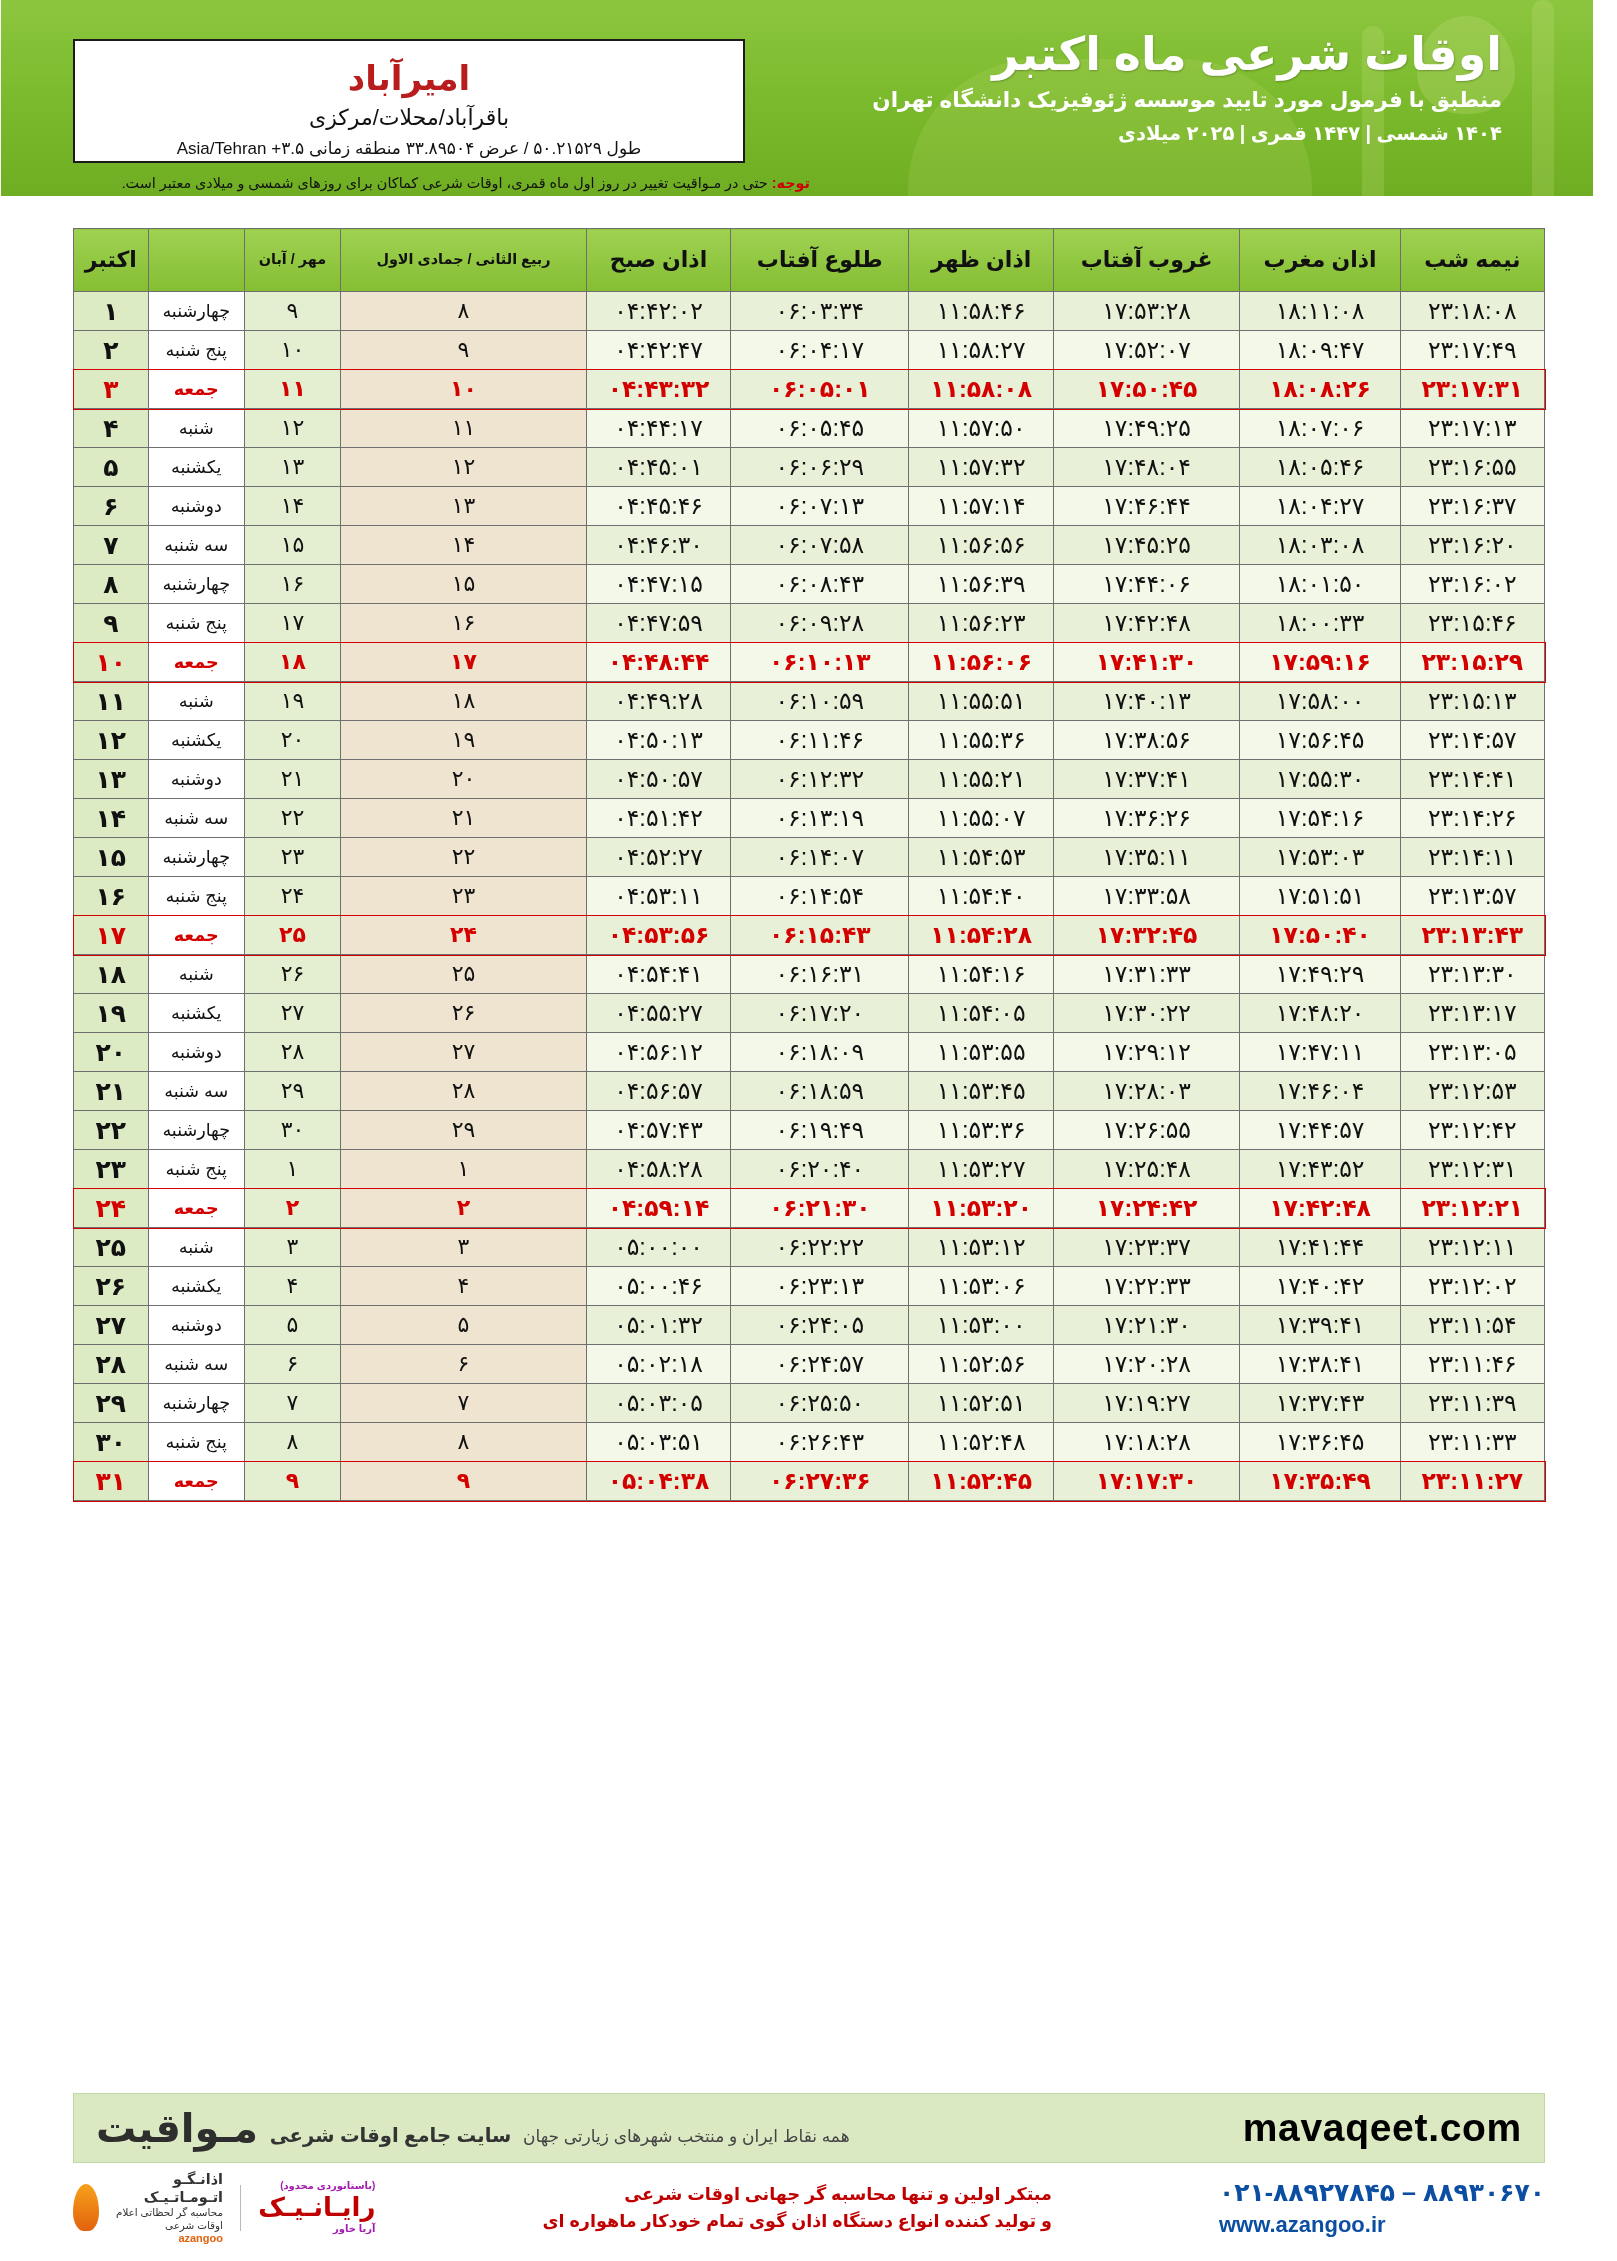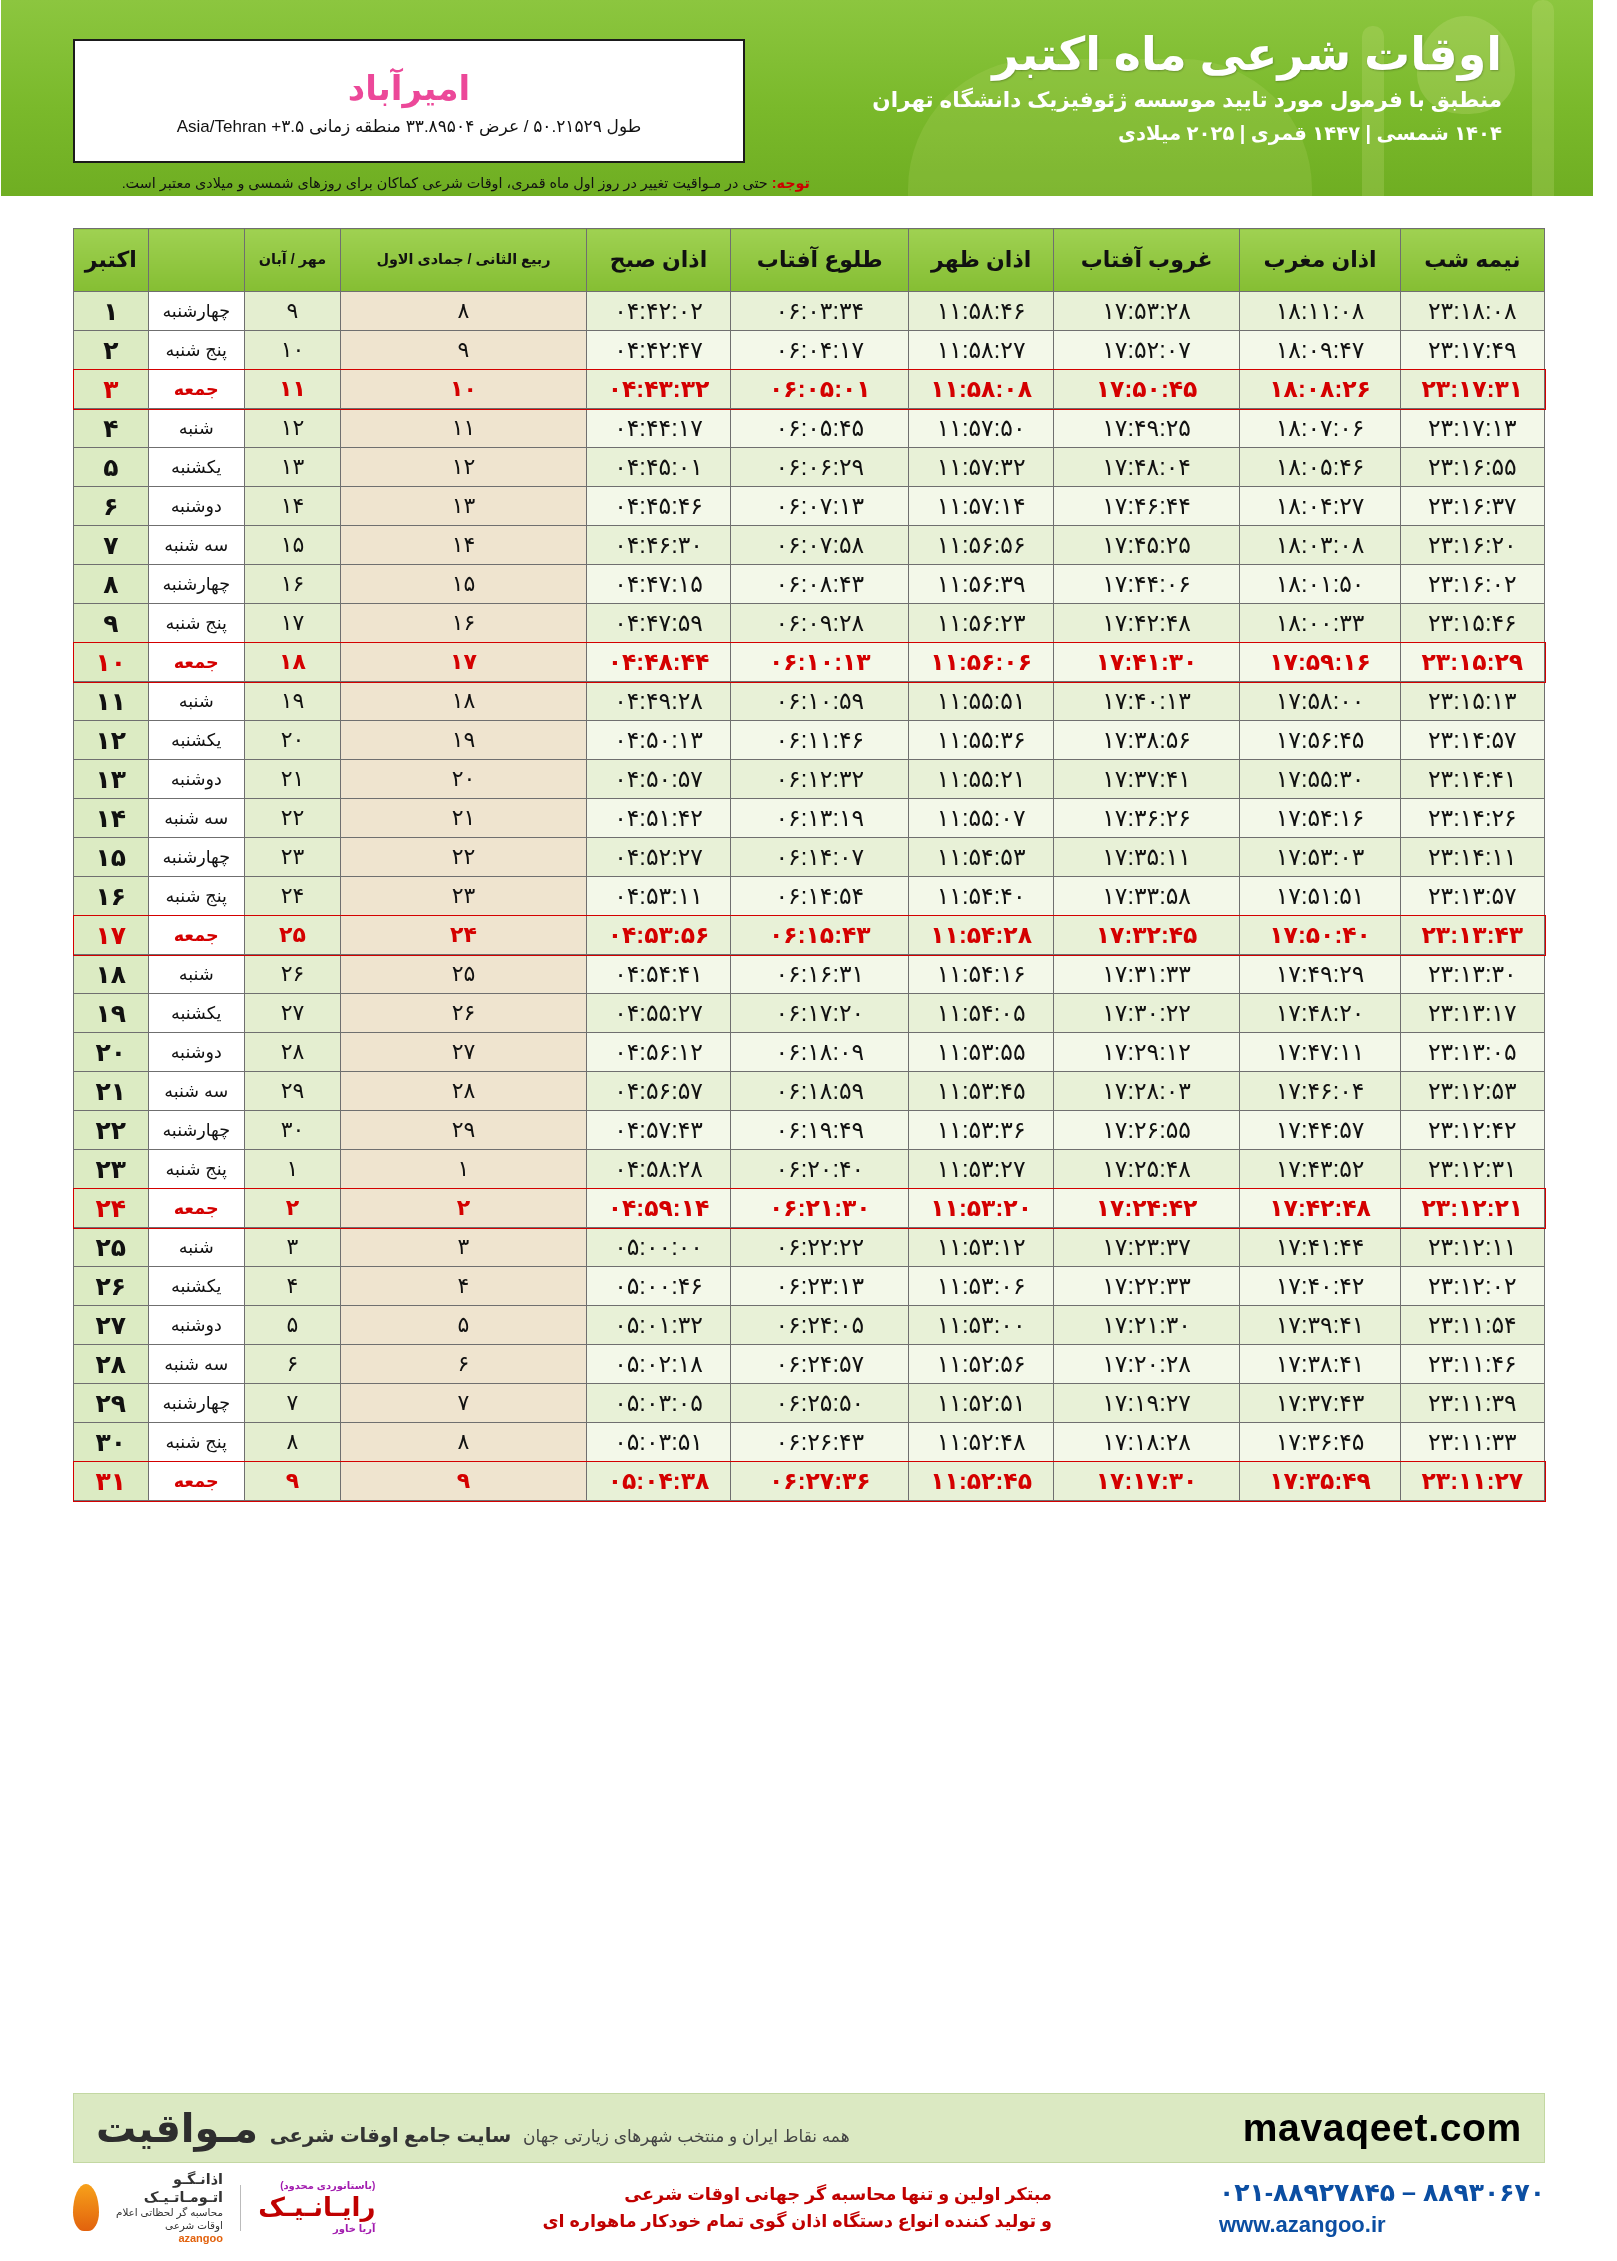--- a/index.html
+++ b/index.html
@@ -47,21 +47,21 @@
   }
   .title-sub2{
     font-size:19.6px;font-weight:bold;margin-top:9px;color:#ffffff;
   }
   
   .locbox{
     position:absolute;left:73px;top:39px;width:672px;height:124px;
     border:2px solid #1b1b1b;background:#ffffff;box-sizing:border-box;
     text-align:center;
   }
-  .loc-city{font-size:34px;font-weight:bold;margin-top:27px;color:#ec4899;}
+  .loc-city{font-size:34px;font-weight:bold;margin-top:17px;color:#b91c1c;}
   .loc-sub{font-size:22px;margin-top:6.5px;color:#111;}
   .loc-geo{font-size:17px;margin-top:7.8px;color:#111;}
   .note{
     position:absolute;left:73px;top:175px;width:737px;
     text-align:right;font-size:14.4px;color:#111;
   }
   .note b{color:#cc0000;}
   
   table.sched{
     position:absolute;left:73px;top:228px;
@@ -147,20 +147,21 @@
   </div>
   <div class="title-block">
     <div class="title-main">اوقات شرعی ماه اکتبر</div>
     <div class="title-sub">منطبق با فرمول مورد تایید موسسه ژئوفیزیک دانشگاه تهران</div>
     <div class="title-sub2">۱۴۰۴ شمسی | ۱۴۴۷ قمری | ۲۰۲۵ میلادی</div>
   </div>
 </div>
 
 <div class="locbox">
   <div class="loc-city">امیرآباد</div>
+  <div class="loc-sub">باقرآباد/محلات/مرکزی</div>
   <div class="loc-geo">طول ۵۰.۲۱۵۲۹ / عرض ۳۳.۸۹۵۰۴ منطقه زمانی ۳.۵+ Asia/Tehran</div>
 </div>
 
 <div class="note">
   <b>توجه:</b>
   <span>حتی در مـواقیت تغییر در روز اول ماه قمری، اوقات شرعی کماکان برای روزهای شمسی و میلادی معتبر است.</span>
 </div>
 
 <table class="sched">
   <thead>

